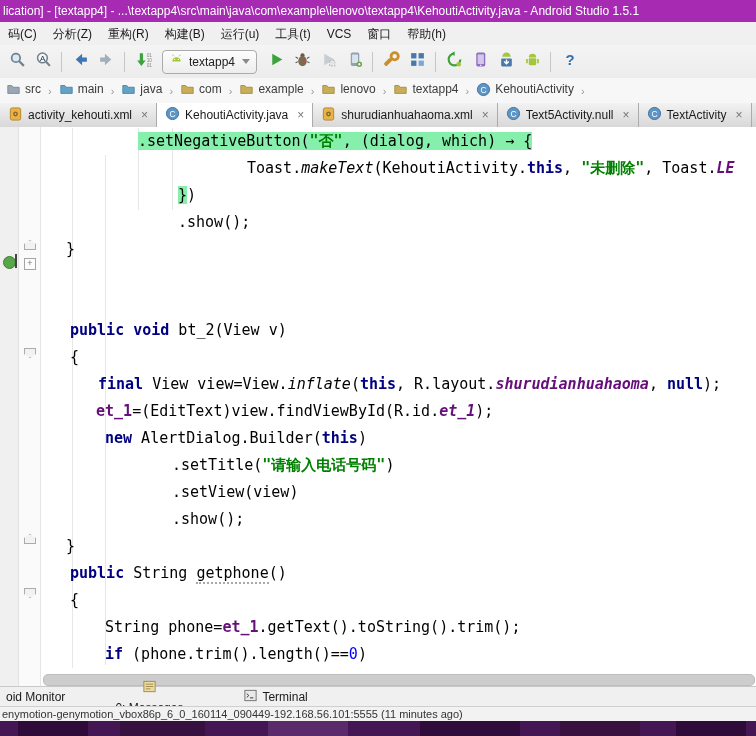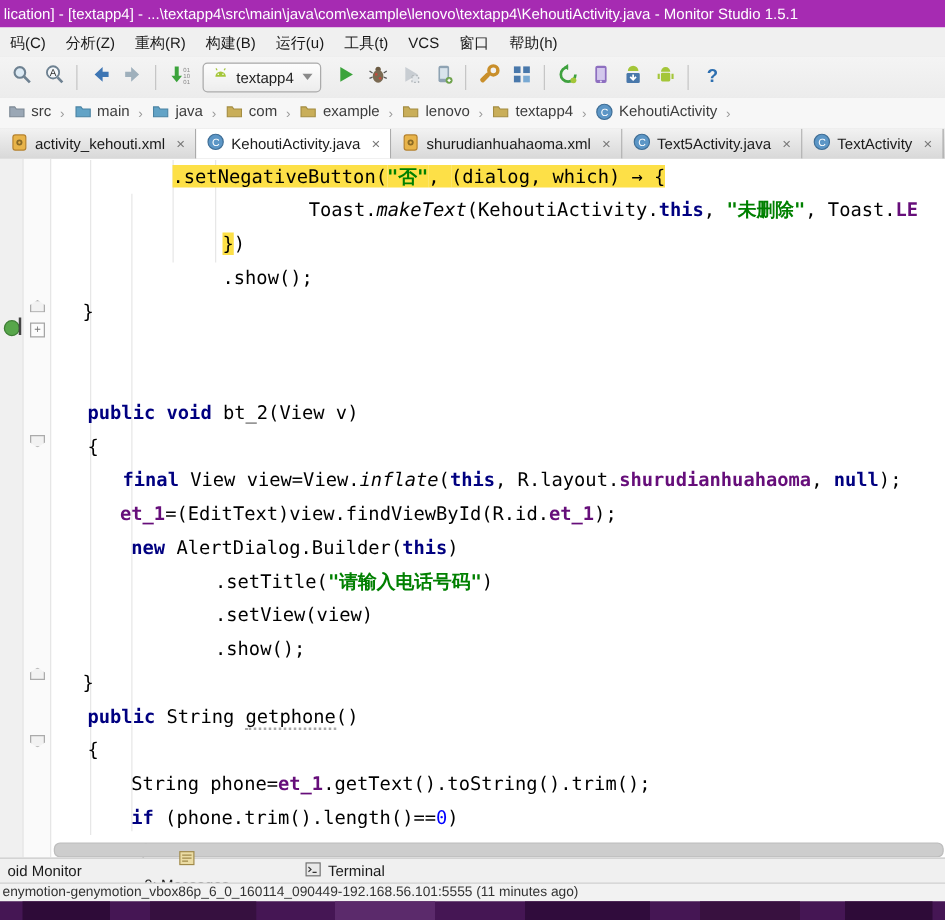--- a/index.html
+++ b/index.html
@@ -39,25 +39,25 @@
   #editor{left:0;top:127px;width:756px;height:559px;background:#fff;overflow:hidden;}
   #gutter{position:absolute;left:0;top:0;width:18px;height:559px;background:#F0F0F0;border-right:1px solid #E2E2E2;}
   #foldcol{position:absolute;left:19px;top:0;width:21px;height:559px;background:#FAFAFA;border-right:1px solid #E6E6E6;}
   .guide{position:absolute;width:1px;background:#E7E7E7;}
   .line{position:absolute;height:27px;line-height:27px;white-space:pre;
         font-family:"DejaVu Sans Mono","Liberation Mono",monospace;font-size:15px;color:#000;}
   .c-p{color:#000;}
   .c-k{color:#000080;font-weight:bold;}
   .c-s{color:#008000;font-weight:bold;}
   .c-sm{color:#000;font-style:italic;}
-  .c-sf{color:#660E7A;font-weight:bold;}
+  .c-sf{color:#660E7A;font-weight:bold;font-style:italic;}
   .c-f{color:#660E7A;font-weight:600;}
   .c-n{color:#0000FF;}
   .c-w{color:#000;border-bottom:2px dotted #A9A9A9;}
-  .seg-bg{background:#fde047;}
+  .seg-bg{background:#86efac;}
   .gut-circle{position:absolute;left:3px;top:129px;width:11px;height:11px;border-radius:50%;
               background:#57A64A;border:1px solid #3E7D35;}
   .gut-caret{position:absolute;left:15px;top:127px;width:2px;height:14px;background:#444;}
   .fold-plus{position:absolute;left:24px;width:10px;height:10px;border:1px solid #A5A5A5;background:#FCFCFC;
              font-size:9px;line-height:9px;text-align:center;color:#777;}
   .fold-mark{position:absolute;left:24px;width:10px;height:8px;background:#F2F2F2;border:1px solid #ABABAB;}
   .fold-mark.up{clip-path:polygon(0 100%,100% 100%,100% 40%,50% 0,0 40%);}
   .fold-mark.down{clip-path:polygon(0 0,100% 0,100% 60%,50% 100%,0 60%);}
   #hscroll{position:absolute;left:41px;top:546px;width:715px;height:12px;}
   #hscroll .thumb{position:absolute;left:2px;top:1px;width:710px;height:10px;background:#CDCDCD;
@@ -68,21 +68,21 @@
   .tw-item{display:flex;align-items:center;gap:4px;padding:0 6px;}
   #statusbar{left:0;top:706px;width:756px;height:15px;background:#F2F2F2;border-top:1px solid #CFCFCF;
              font-size:11px;line-height:15px;color:#333;padding-left:2px;white-space:nowrap;overflow:hidden;}
   #strip{left:0;top:721px;width:756px;height:15px;background:#451654;overflow:hidden;}
   .blotch{position:absolute;top:0;height:15px;}
 </style>
 </head>
 <body>
 
 <div id="titlebar" class="abs">
-  <span>lication] - [textapp4] - ...\textapp4\src\main\java\com\example\lenovo\textapp4\KehoutiActivity.java - Monitor Studio 1.5.1</span>
+  <span>lication] - [textapp4] - ...\textapp4\src\main\java\com\example\lenovo\textapp4\KehoutiActivity.java - Android Studio 1.5.1</span>
 </div>
 
 <div id="menubar" class="abs">
     <span class="menu-item">码(C)</span>
     <span class="menu-item">分析(Z)</span>
     <span class="menu-item">重构(R)</span>
     <span class="menu-item">构建(B)</span>
     <span class="menu-item">运行(u)</span>
     <span class="menu-item">工具(t)</span>
     <span class="menu-item">VCS</span>
@@ -306,21 +306,21 @@
           <circle cx="8" cy="8" r="1" fill="#E8B44A"></circle>
         </svg></span>
       <span>shurudianhuahaoma.xml</span>
       <span class="close">×</span>
     </div>
     <div class="tab">
       <span><svg width="15" height="15" viewBox="0 0 16 16">
           <circle cx="8" cy="8" r="6.5" fill="#5C96C6" stroke="#3F6E96"></circle>
           <text x="4.8" y="11.2" font-size="9" fill="#fff">C</text>
         </svg></span>
-      <span>Text5Activity.java</span>
+      <span>Text5Activity.null</span>
       <span class="close">×</span>
     </div>
     <div class="tab">
       <span><svg width="15" height="15" viewBox="0 0 16 16">
           <circle cx="8" cy="8" r="6.5" fill="#5C96C6" stroke="#3F6E96"></circle>
           <text x="4.8" y="11.2" font-size="9" fill="#fff">C</text>
         </svg></span>
       <span>TextActivity</span>
       <span class="close">×</span>
     </div>

